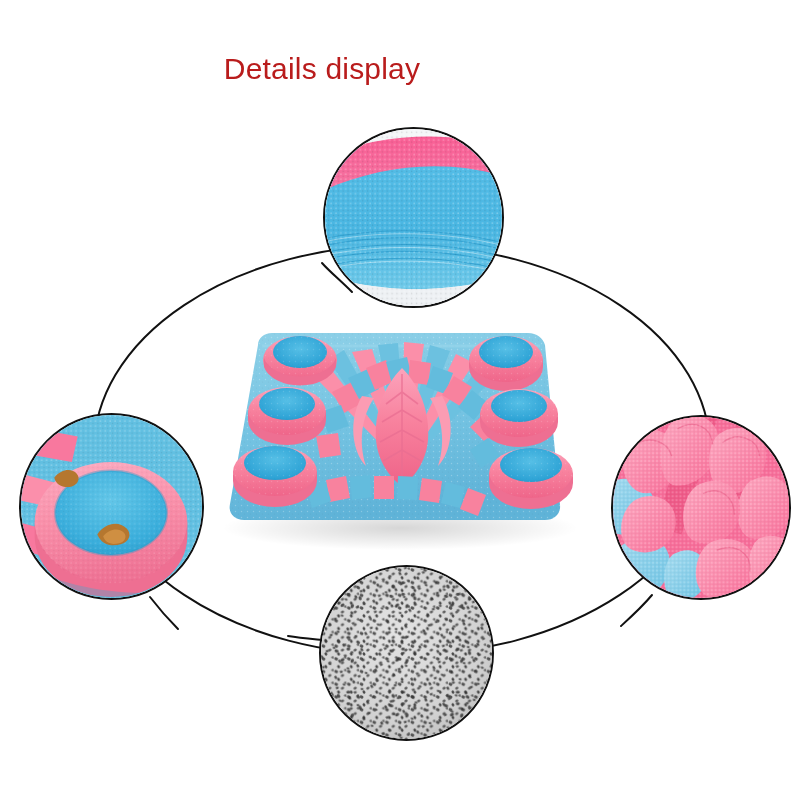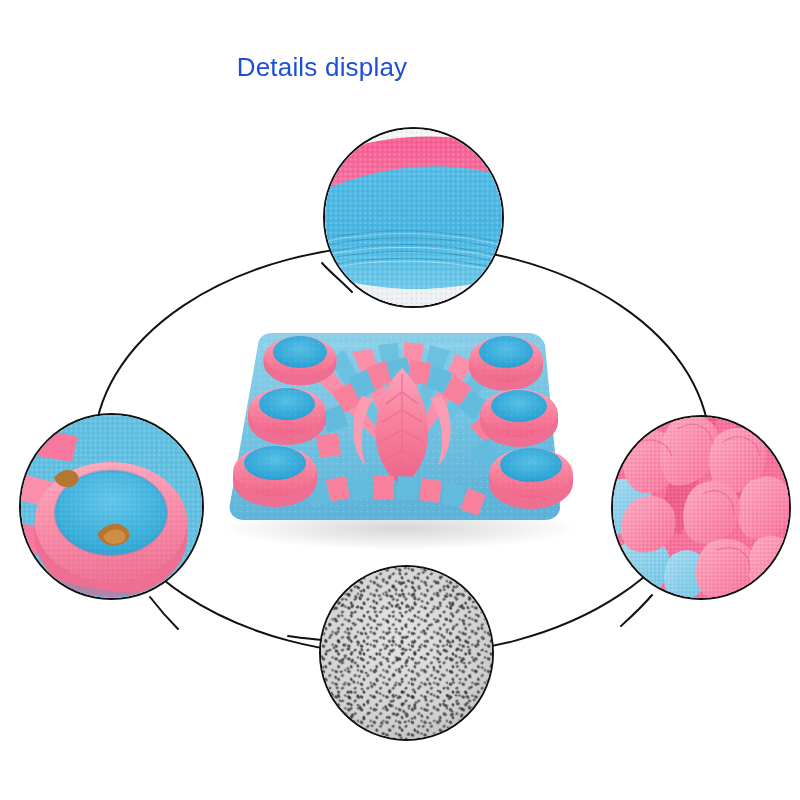--- a/index.html
+++ b/index.html
@@ -23,24 +23,24 @@
     background: #ffffff;
   }
 
   
   #title {
     position: absolute;
     left: 0;
     top: 52px;
     width: 644px;
     text-align: center;
-    font-size: 26px;
+    font-size: 30px;
     font-weight: 400;
     letter-spacing: 0.2px;
-    color: #1d4ed8;
+    color: #b91c1c;
     font-family: "Liberation Sans", sans-serif;
   }
 
   
   #stage {
     position: absolute;
     left: 0; top: 0;
     width: 800px;
     height: 800px;
   }

